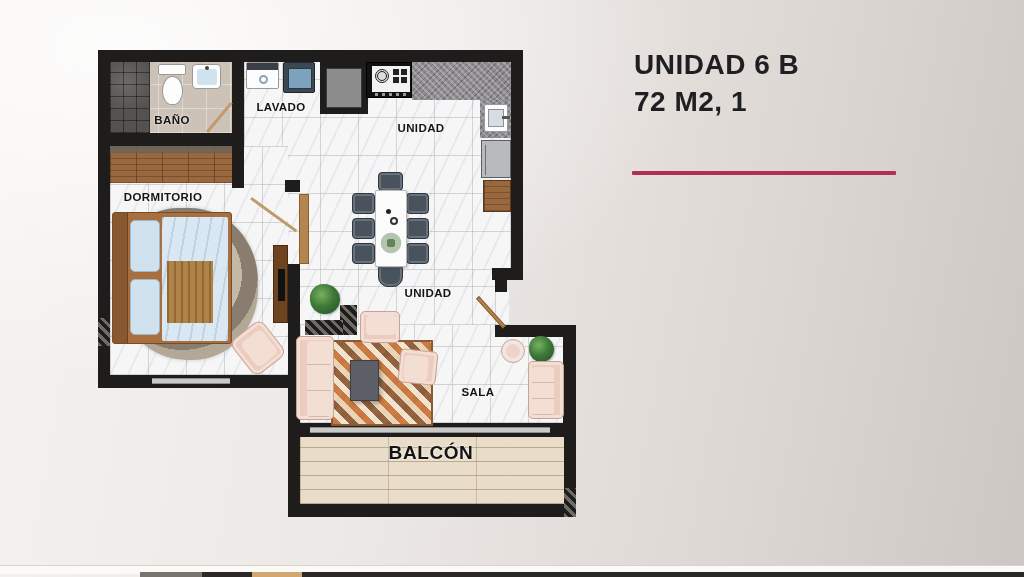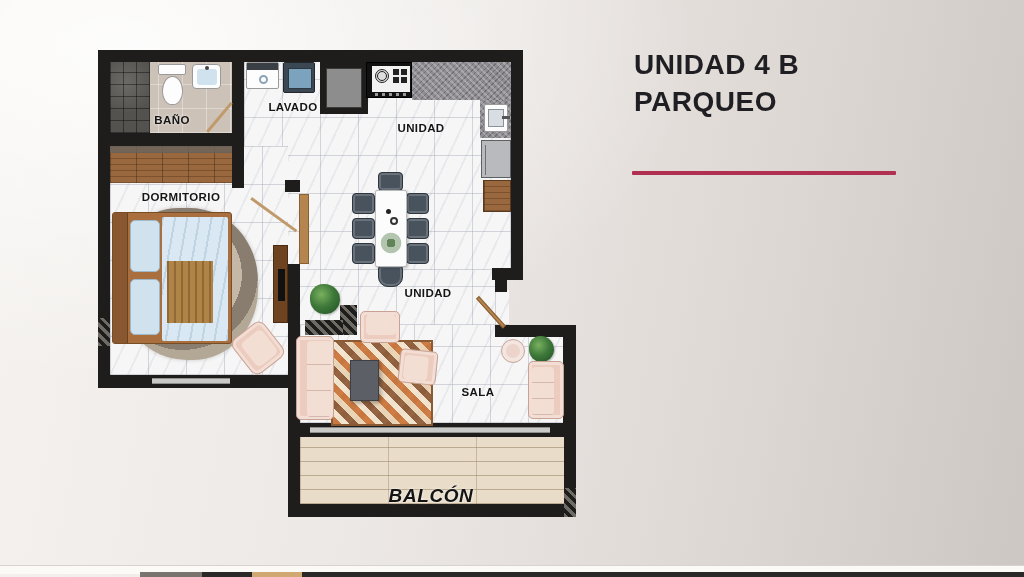--- a/index.html
+++ b/index.html
@@ -127,21 +127,21 @@
   <div class="swing" style="left:206px;top:131px;width:38px;height:3px;transform:rotate(-50deg);"></div>
   <div class="rlabel" style="left:172px;top:120px;">BAÑO</div>
 
   <div class="white-box" style="left:246px;top:62px;width:33px;height:27px;">
     <div class="abs" style="left:0;top:0;width:100%;height:7px;background:#3a3f45;"></div>
     <div class="abs" style="left:12px;top:12px;width:9px;height:9px;border:2px solid #8aa4b5;border-radius:50%;"></div>
   </div>
   <div class="abs" style="left:283px;top:62px;width:32px;height:31px;background:#3c4754;border:1px solid #23272c;border-radius:2px;">
     <div class="abs" style="left:4px;top:5px;width:24px;height:21px;background:#7ca3bd;border:1px solid #2c3943;"></div>
   </div>
-  <div class="rlabel" style="left:281px;top:107px;margin-left:12px;">LAVADO</div>
+  <div class="rlabel" style="left:281px;top:107px;">LAVADO</div>
 
   <div class="abs" style="left:320px;top:62px;width:48px;height:52px;background:#1e1d1b;">
     <div class="abs" style="left:6px;top:6px;width:36px;height:40px;background:#8d8d8d;border:1px solid #3a3a3a;"></div>
   </div>
 
   <div class="granite" style="left:412px;top:62px;width:99px;height:38px;"></div>
   <div class="abs" style="left:366px;top:62px;width:46px;height:36px;background:#111;border:1px solid #000;">
     <div class="abs" style="left:5px;top:3px;width:38px;height:26px;background:#f2f2f2;"></div>
     <div class="abs" style="left:8px;top:6px;width:14px;height:14px;border:3px double #222;border-radius:50%;background:#ddd;"></div>
     <div class="abs" style="left:26px;top:6px;width:14px;height:14px;background:
@@ -171,21 +171,21 @@
     <div class="abs" style="left:54px;top:48px;width:46px;height:62px;background:#b08347;background-image:repeating-linear-gradient(90deg,rgba(90,55,20,.35) 0 2px,transparent 2px 7px);"></div>
   </div>
   <div class="abs" style="left:273px;top:245px;width:15px;height:78px;background:#6e431f;border:1px solid #4a2c12;">
     <div class="abs" style="left:4px;top:23px;width:7px;height:32px;background:#111;"></div>
   </div>
   <div class="blush" style="left:238px;top:326px;width:40px;height:44px;transform:rotate(-38deg);border-radius:8px;">
     <div class="abs" style="left:7px;top:7px;width:26px;height:30px;background:#f3ded4;border-radius:5px;"></div>
   </div>
   <div class="doorleaf" style="left:299px;top:194px;width:10px;height:70px;"></div>
   <div class="swing" style="left:252px;top:197px;width:56px;height:3px;transform:rotate(36deg);"></div>
-  <div class="rlabel" style="left:181px;top:197px;">DORMITORIO</div>
+  <div class="rlabel" style="left:163px;top:197px;">DORMITORIO</div>
 
   <div class="slate" style="left:352px;top:193px;width:23px;height:21px;"></div>
   <div class="slate" style="left:352px;top:218px;width:23px;height:21px;"></div>
   <div class="slate" style="left:352px;top:243px;width:23px;height:21px;"></div>
   <div class="slate" style="left:406px;top:193px;width:23px;height:21px;"></div>
   <div class="slate" style="left:406px;top:218px;width:23px;height:21px;"></div>
   <div class="slate" style="left:406px;top:243px;width:23px;height:21px;"></div>
   <div class="slate" style="left:378px;top:172px;width:25px;height:19px;"></div>
   <div class="slate" style="left:378px;top:265px;width:25px;height:22px;border-radius:4px 4px 10px 10px;"></div>
   <div class="abs" style="left:375px;top:190px;width:32px;height:77px;background:#fcfcfc;border:1px solid #b9b9b9;border-radius:2px;box-shadow:1px 1px 3px rgba(0,0,0,.25);">
@@ -209,25 +209,25 @@
     <div class="abs" style="left:4px;top:5px;width:24px;height:24px;background:#f3ded4;border-radius:4px;"></div>
   </div>
   <div class="abs" style="left:350px;top:360px;width:29px;height:41px;background:#5c6066;border:1px solid #3c3f44;box-shadow:2px 2px 4px rgba(0,0,0,.3);"></div>
   <div class="abs" style="left:501px;top:339px;width:24px;height:24px;border-radius:50%;background:#ecd4cb;border:1px solid #c8a99e;box-shadow:inset 0 0 0 4px rgba(255,255,255,.4);"></div>
   <div class="plant" style="left:529px;top:336px;width:25px;height:26px;"></div>
   <div class="blush" style="left:528px;top:361px;width:36px;height:58px;">
     <div class="abs" style="left:3px;top:5px;width:22px;height:48px;background:#f3ded4;border-radius:4px;background-image:repeating-linear-gradient(0deg,rgba(160,110,95,.35) 0 1px,transparent 1px 16px);"></div>
   </div>
   <div class="rlabel" style="left:478px;top:392px;">SALA</div>
 
-  <div class="rlabel rlabel-big" style="left:431px;top:496px;font-style:italic;">BALCÓN</div>
+  <div class="rlabel rlabel-big" style="left:431px;top:453px;">BALCÓN</div>
 
   <div class="title">
-    <div>UNIDAD 4 B</div>
-    <div>PARQUEO</div>
+    <div>UNIDAD 6 B</div>
+    <div>72 M2, 1</div>
   </div>
   <div class="divider" style="left: 632px; top: 171px; width: 264px; background: rgb(176, 48, 82);"></div>
 
   <div class="abs" style="left:0;top:565px;width:1024px;height:9px;background:#fbfaf7;border-top:1px solid #d8d3ce;"></div>
   <div class="abs" style="left:140px;top:572px;width:884px;height:5px;background:#2b2927;"></div>
   <div class="abs" style="left:140px;top:572px;width:62px;height:5px;background:#7a746e;"></div>
   <div class="abs" style="left:252px;top:572px;width:50px;height:5px;background:#d2a872;"></div>
 
 </div>
 

